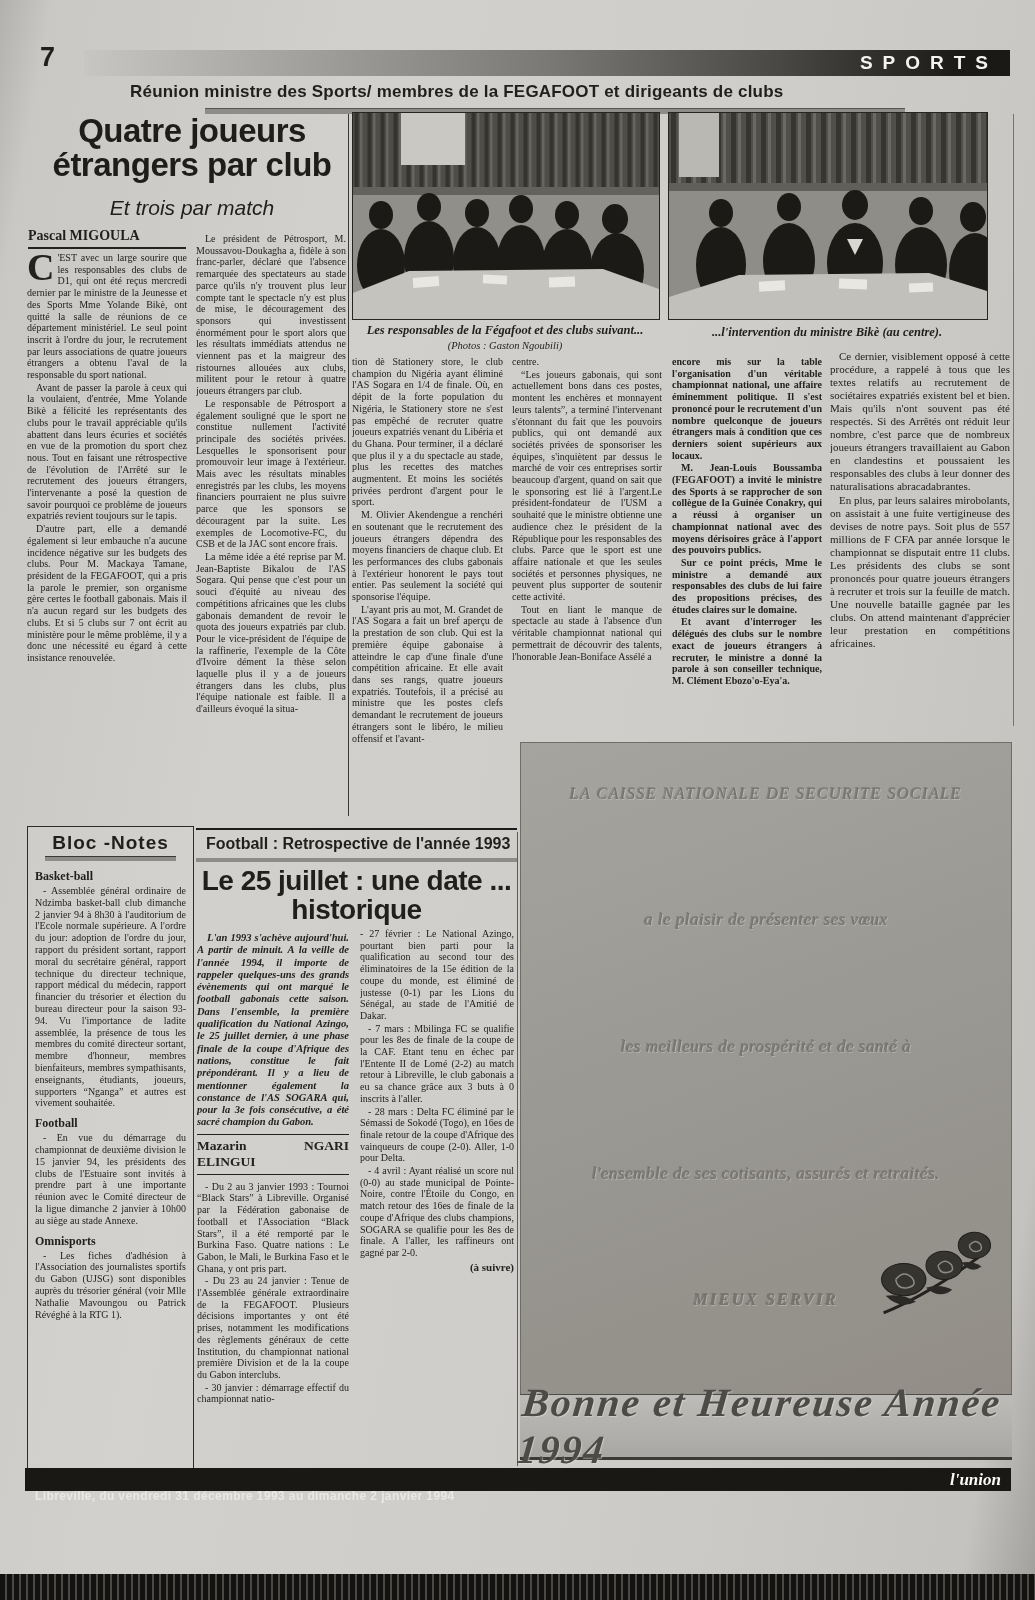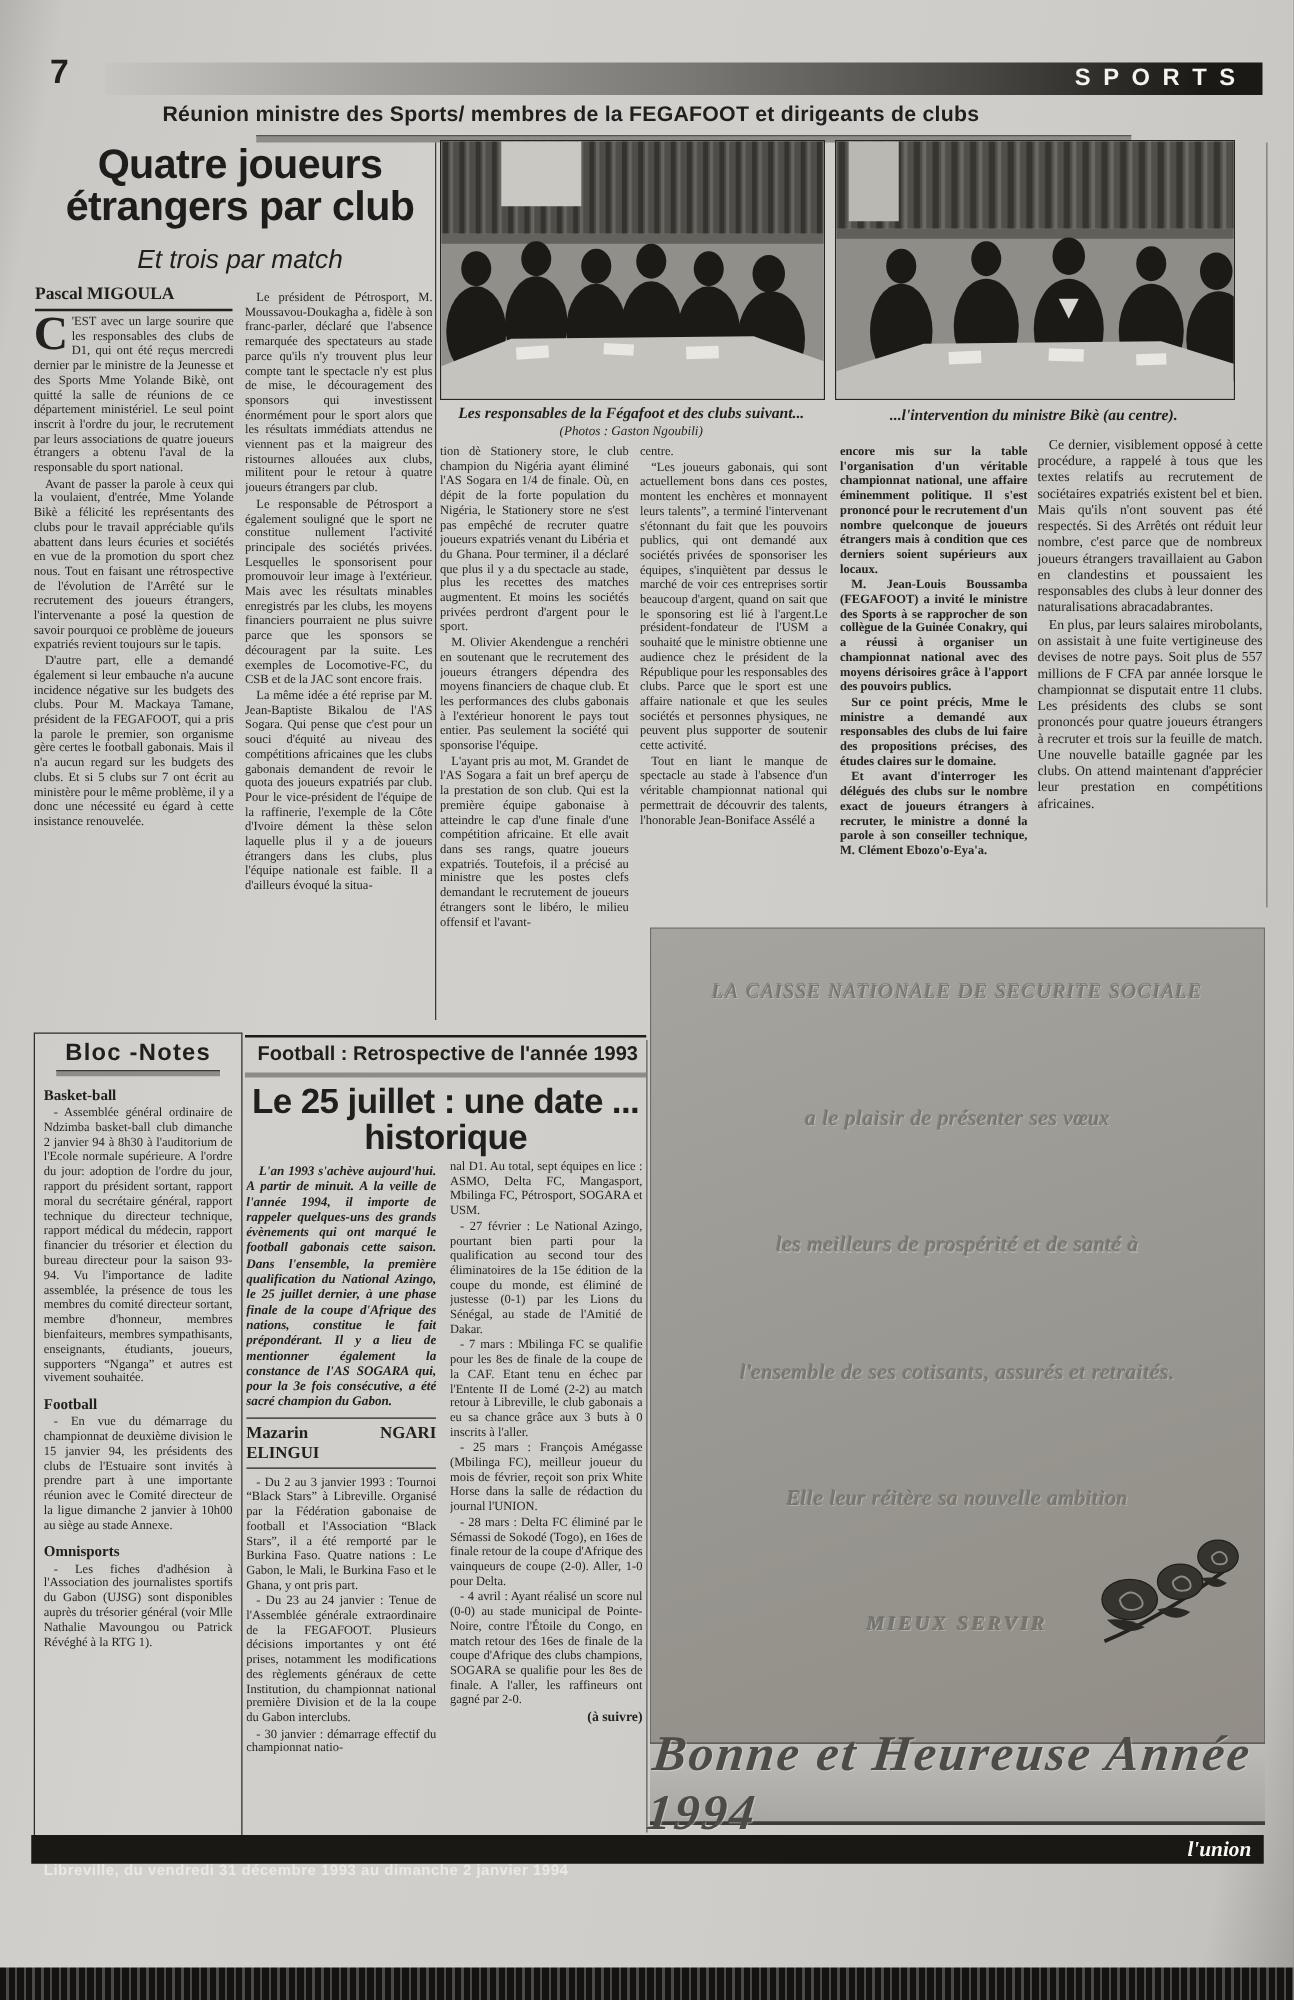--- a/index.html
+++ b/index.html
@@ -248,37 +248,34 @@
     <div class="retro-intro">L'an 1993 s'achève aujourd'hui. A partir de minuit. A la veille de l'année 1994, il importe de rappeler quelques-uns des grands évènements qui ont marqué le football gabonais cette saison. Dans l'ensemble, la première qualification du National Azingo, le 25 juillet dernier, à une phase finale de la coupe d'Afrique des nations, constitue le fait prépondérant. Il y a lieu de mentionner également la constance de l'AS SOGARA qui, pour la 3e fois consécutive, a été sacré champion du Gabon.</div>
     <div class="retro-byline">Mazarin NGARI ELINGUI</div>
     <div class="items">
         <p>- Du 2 au 3 janvier 1993 : Tournoi “Black Stars” à Libreville. Organisé par la Fédération gabonaise de football et l'Association “Black Stars”, il a été remporté par le Burkina Faso. Quatre nations : Le Gabon, le Mali, le Burkina Faso et le Ghana, y ont pris part.</p>
         <p>- Du 23 au 24 janvier : Tenue de l'Assemblée générale extraordinaire de la FEGAFOOT. Plusieurs décisions importantes y ont été prises, notamment les modifications des règlements généraux de cette Institution, du championnat national première Division et de la la coupe du Gabon interclubs.</p>
         <p>- 30 janvier : démarrage effectif du championnat natio-</p>
       </div>
   </div>
   <div class="abs col retro-colR cont">
     <div class="items">
-        <p>nal D1. Au total, sept équipes en lice : ASMO, Delta FC, Mangasport, Mbilinga FC, Pétrosport, SOGARA et USM.</p>
         <p>- 27 février : Le National Azingo, pourtant bien parti pour la qualification au second tour des éliminatoires de la 15e édition de la coupe du monde, est éliminé de justesse (0-1) par les Lions du Sénégal, au stade de l'Amitié de Dakar.</p>
         <p>- 7 mars : Mbilinga FC se qualifie pour les 8es de finale de la coupe de la CAF. Etant tenu en échec par l'Entente II de Lomé (2-2) au match retour à Libreville, le club gabonais a eu sa chance grâce aux 3 buts à 0 inscrits à l'aller.</p>
-        <p>- 25 mars : François Amégasse (Mbilinga FC), meilleur joueur du mois de février, reçoit son prix White Horse dans la salle de rédaction du journal l'UNION.</p>
         <p>- 28 mars : Delta FC éliminé par le Sémassi de Sokodé (Togo), en 16es de finale retour de la coupe d'Afrique des vainqueurs de coupe (2-0). Aller, 1-0 pour Delta.</p>
         <p>- 4 avril : Ayant réalisé un score nul (0-0) au stade municipal de Pointe-Noire, contre l'Étoile du Congo, en match retour des 16es de finale de la coupe d'Afrique des clubs champions, SOGARA se qualifie pour les 8es de finale. A l'aller, les raffineurs ont gagné par 2-0.</p>
       </div>
     <div class="tosuivre">(à suivre)</div>
   </div>
 
   <div class="abs ad">
     <div class="ad-gray">
       <div class="ad-line big">LA CAISSE NATIONALE DE SECURITE SOCIALE</div>
       <div class="ad-line">a le plaisir de présenter ses vœux</div>
       <div class="ad-line">les meilleurs de prospérité et de santé à</div>
       <div class="ad-line">l'ensemble de ses cotisants, assurés et retraités.</div>
-      <div class="ad-line">Elle leur réitère sa nouvelle ambition</div>
       <div class="ad-line servir">MIEUX SERVIR</div>
       <svg class="roses" viewBox="0 0 130 105" aria-hidden="true">
         <path d="M18 95 Q60 78 112 40" stroke="#23221e" stroke-width="3" fill="none"></path>
         <g fill="#2a2925">
           <path d="M20 78 q18 -2 30 6 q-16 8 -30 -6"></path>
           <path d="M60 70 q14 -4 26 2 q-12 10 -26 -2"></path>
           <path d="M95 45 q12 -2 20 4 q-10 8 -20 -4"></path>
         </g>
         <g fill="#35342f" stroke="#1f1e1a" stroke-width="1">
           <ellipse cx="38" cy="62" rx="22" ry="16"></ellipse>

